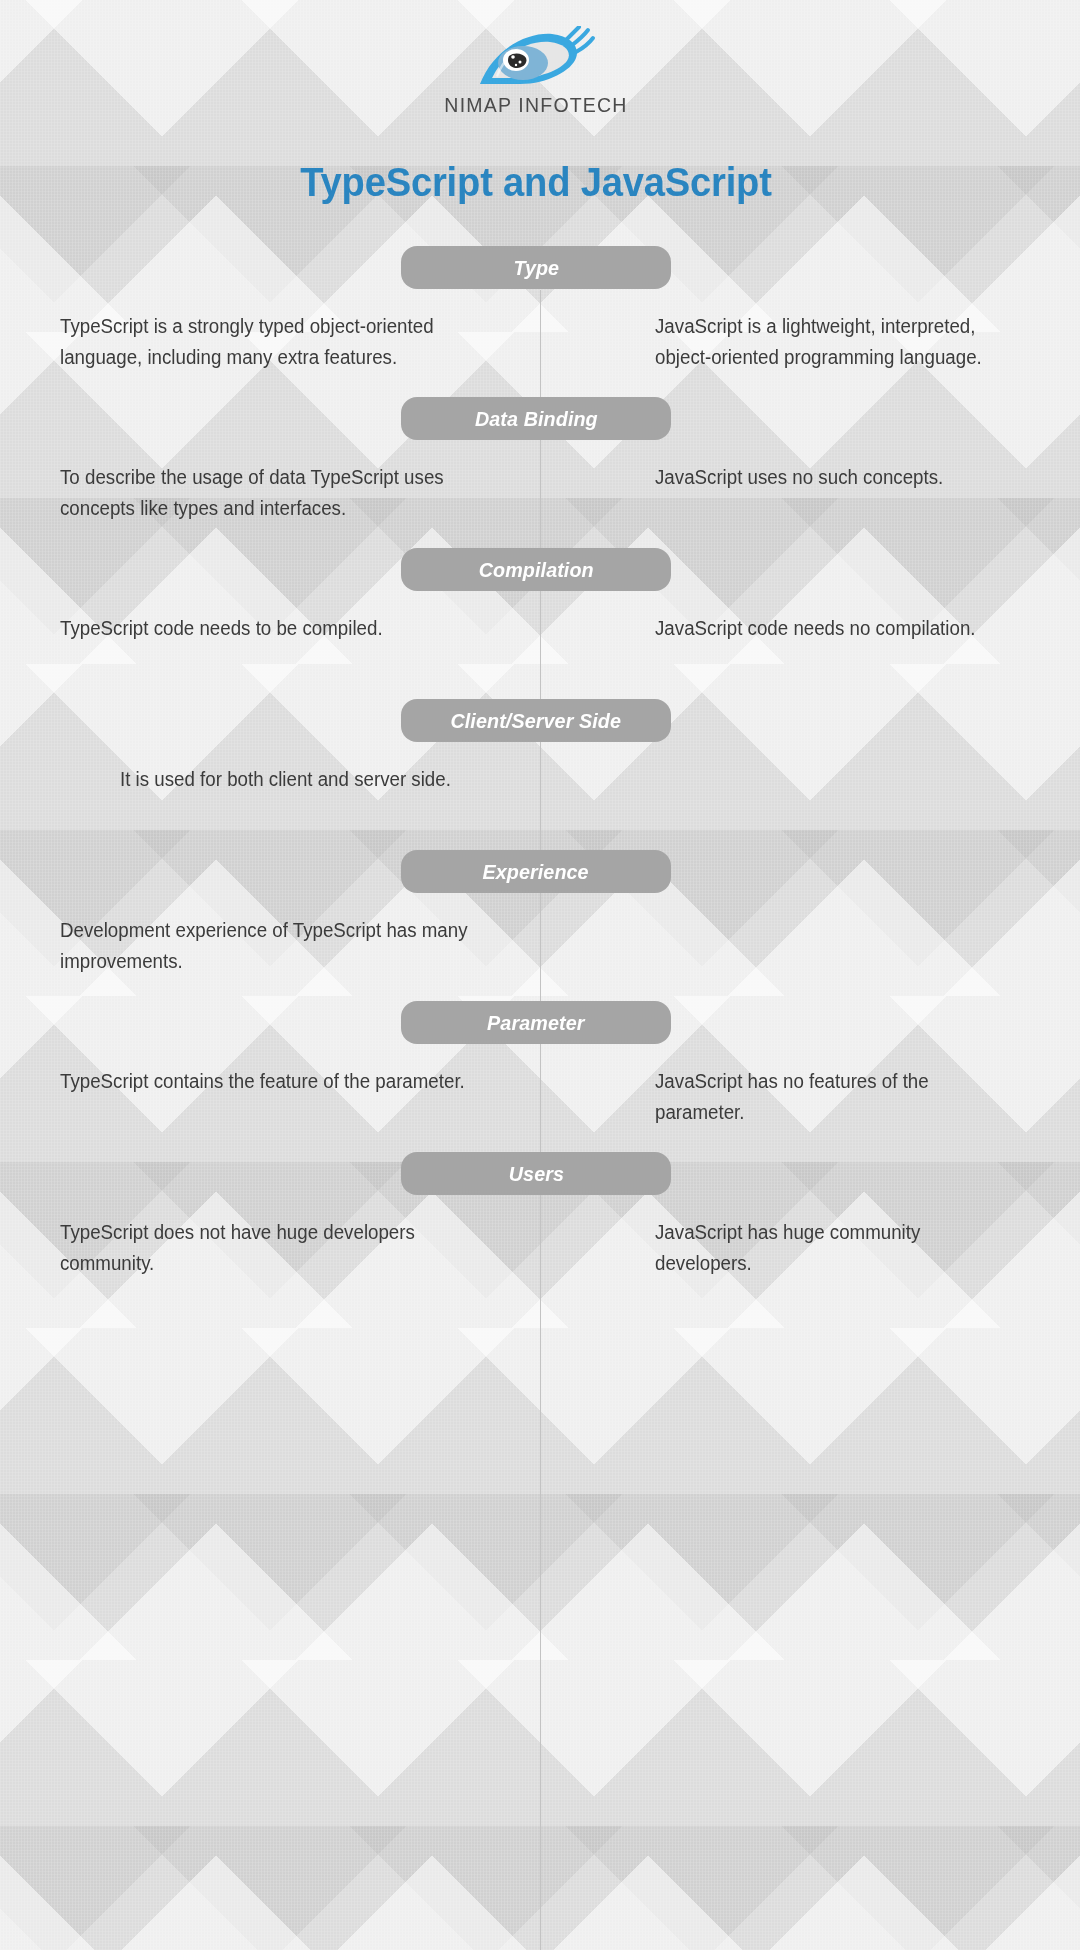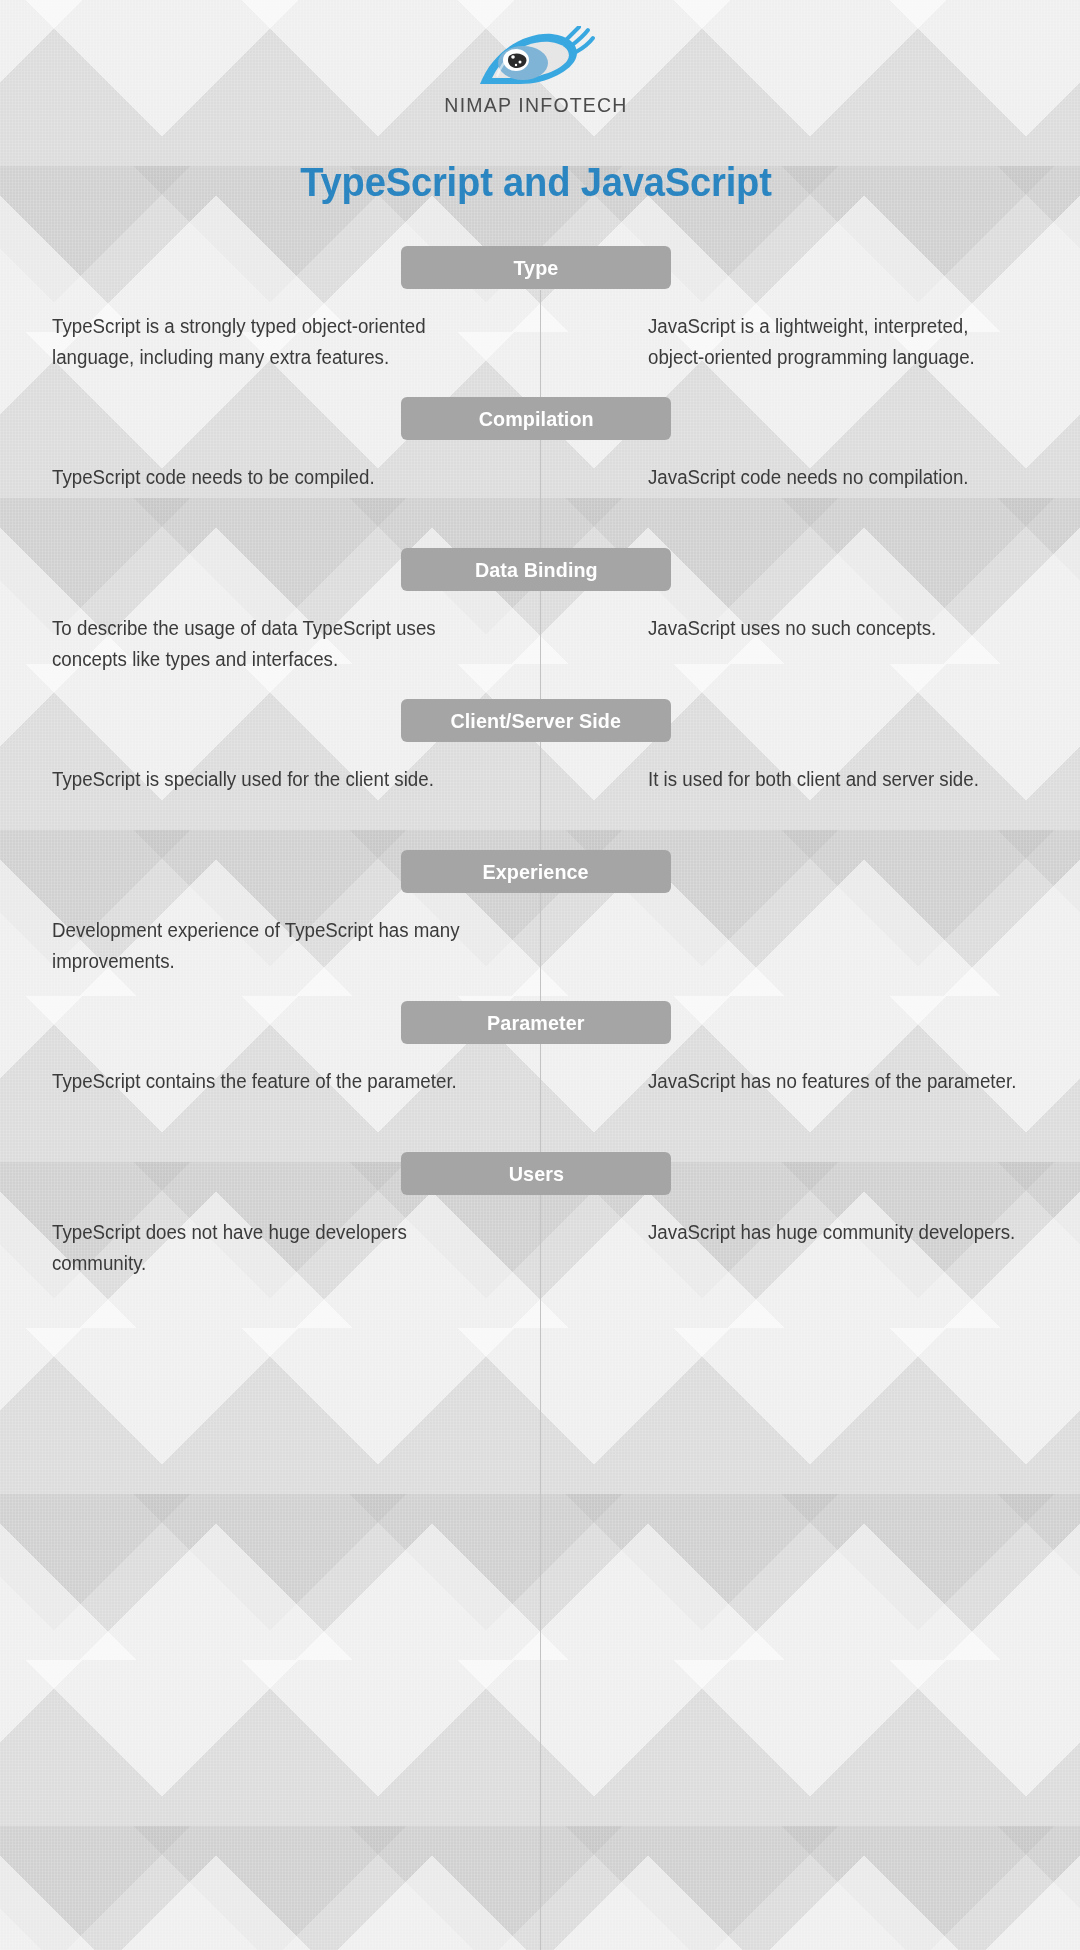--- a/index.html
+++ b/index.html
@@ -90,44 +90,46 @@
     z-index:4;
     margin-top:40px;
   }
 
   .row { position:relative; }
 
   .row-header {
     width:270px;
     margin:0 auto;
     background:#a5a5a5;
-    border-radius:6px;
+    border-radius:16px;
     height:43px;
     display:flex;
     align-items:center;
     justify-content:center;
     position:relative;
     z-index:6;
+    font-style:italic;
   }
   .row-header-label {
     color:#ffffff;
     font-size:21px;
     font-weight:700;
     letter-spacing:.1px;
     transform:scaleX(0.94);
   }
 
   .row-body {
     display:flex;
     margin-top:22px;
     min-height:86px;
   }
   .cell {
     width:540px;
     padding:0 52px 0 52px;
+    margin-left:8px;
   }
   .cell.right { padding-left:112px; padding-right:40px; }
   .cell-text {
     font-size:19.5px;
     line-height:31px;
     color:#3b3b3b;
     font-weight:400;
     transform:scaleX(0.96);
     transform-origin:left center;
   }
@@ -178,54 +180,51 @@
           <div class="cell-text">TypeScript is a strongly typed object-oriented language, including many extra features.</div>
         </div>
         <div class="cell right">
           <div class="cell-text">JavaScript is a lightweight, interpreted, object-oriented programming language.</div>
         </div>
       </div>
     </div>
 
     <div class="row">
       <div class="row-header">
+        <span class="row-header-label">Data Binding</span>
+      </div>
+      <div class="row-body">
+        <div class="cell left">
+          <div class="cell-text">To describe the usage of data TypeScript uses concepts like types and interfaces.</div>
+        </div>
+        <div class="cell right">
+          <div class="cell-text">JavaScript uses no such concepts.</div>
+        </div>
+      </div>
+    </div>
+
+    <div class="row">
+      <div class="row-header">
         <span class="row-header-label">Compilation</span>
       </div>
       <div class="row-body">
         <div class="cell left">
           <div class="cell-text">TypeScript code needs to be compiled.</div>
         </div>
         <div class="cell right">
           <div class="cell-text">JavaScript code needs no compilation.</div>
         </div>
       </div>
     </div>
 
     <div class="row">
       <div class="row-header">
-        <span class="row-header-label">Data Binding</span>
-      </div>
-      <div class="row-body">
-        <div class="cell left">
-          <div class="cell-text">To describe the usage of data TypeScript uses concepts like types and interfaces.</div>
-        </div>
-        <div class="cell right">
-          <div class="cell-text">JavaScript uses no such concepts.</div>
-        </div>
-      </div>
-    </div>
-
-    <div class="row">
-      <div class="row-header">
         <span class="row-header-label">Client/Server Side</span>
       </div>
       <div class="row-body">
-        <div class="cell left">
-          <div class="cell-text">TypeScript is specially used for the client side.</div>
-        </div>
         <div class="cell right">
           <div class="cell-text">It is used for both client and server side.</div>
         </div>
       </div>
     </div>
 
 
 
     <div class="row">
       <div class="row-header">

